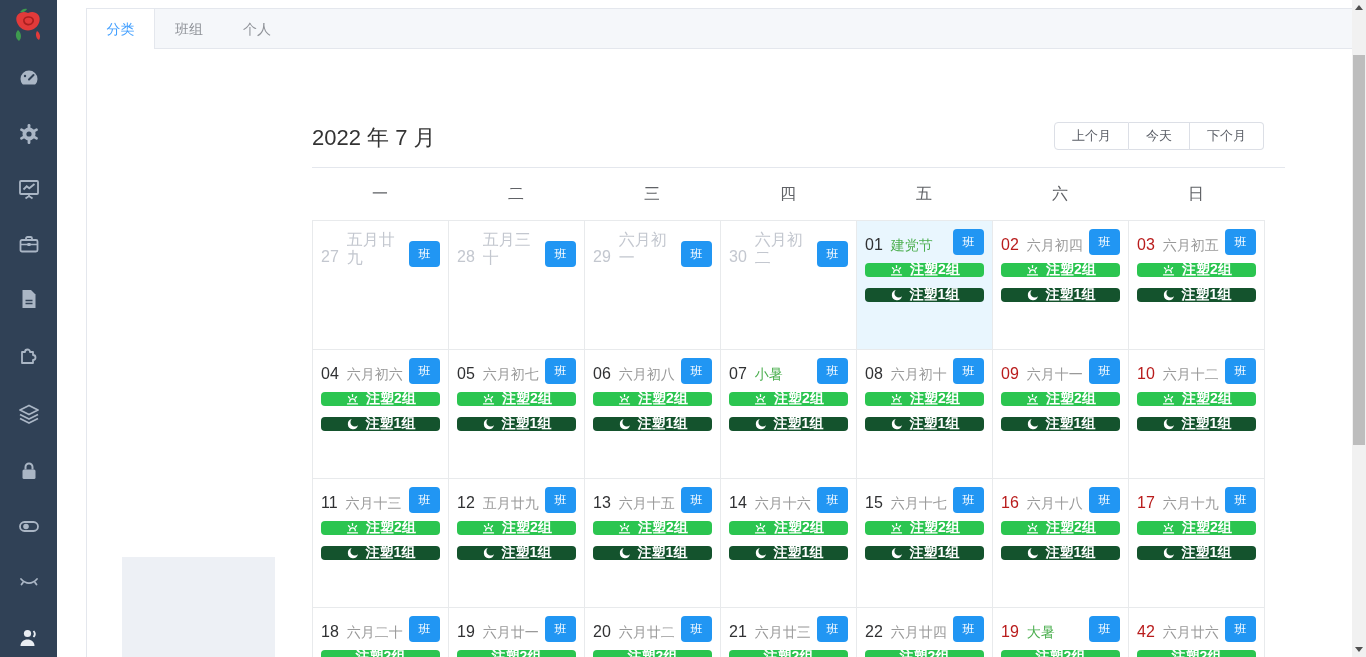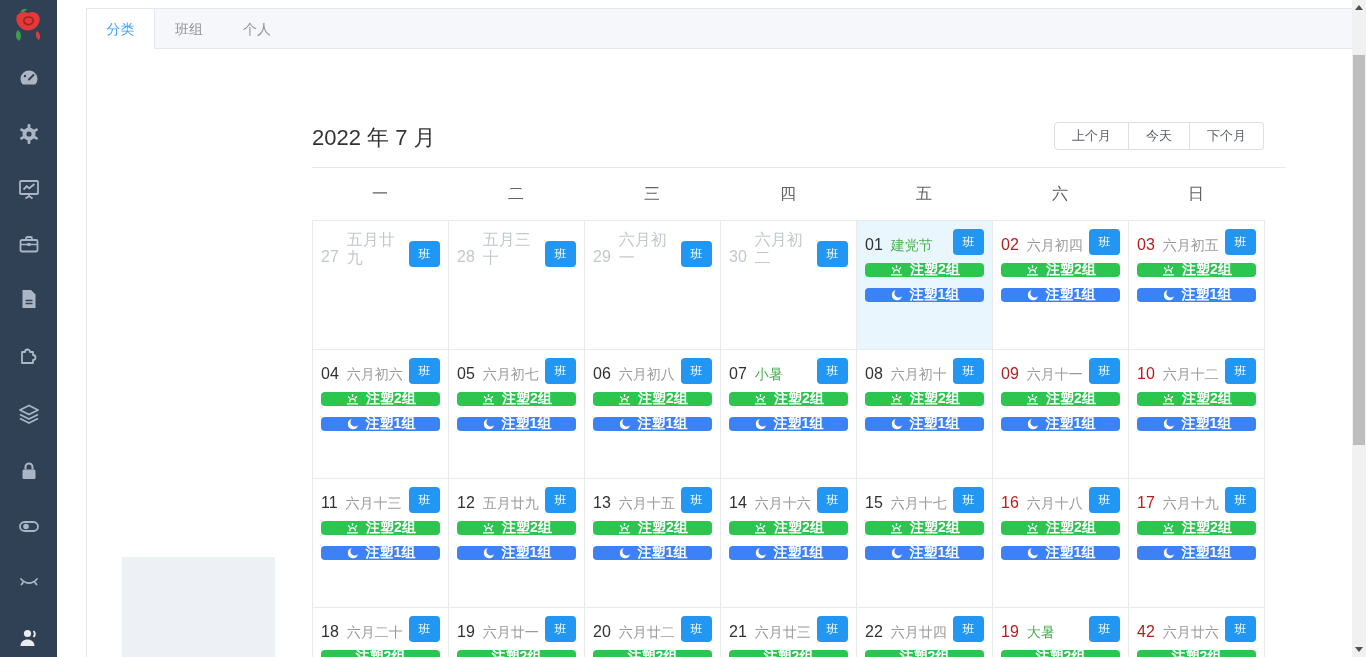--- a/index.html
+++ b/index.html
@@ -48,21 +48,21 @@
   .cell-head { display:flex; align-items:flex-end; line-height:20px; }
   .num { font-size:16px; color:#303133; margin-right:8px; padding-top:3px; }
   .num.red { color:#b91c1c; }
   .lunar { font-size:14px; color:#999; flex:1; min-width:0; padding-top:4px; }
   .lunar.green { color:#4caf50; }
   .cell.other .num, .cell.other .lunar { color:#c3c7cf; }
   .cell.other .lunar { font-size:16px; max-width:52px; padding-top:2px; line-height:18px; }
   .badge { width:31px; height:26px; line-height:26px; background:#2196f3; color:#fff; font-size:12px; text-align:center; border-radius:4px; flex-shrink:0; margin-left:auto; cursor:pointer; }
   .shift { height:14px; border-radius:4px; color:#fff; font-size:14px; font-weight:bold; display:flex; align-items:center; justify-content:center; gap:6px; cursor:pointer; }
   .shift.day { background:#2bc550; margin-top:8px; }
-  .shift.night { background:#3b82f6; margin-top:11px; }
+  .shift.night { background:#14532d; margin-top:11px; }
 
   
   .scrollbar { position:absolute; right:0; top:0; width:14px; height:657px; background:#f1f1f1; z-index:9; }
   .sb-arrow { position:absolute; left:3px; width:0; height:0; border-left:4px solid transparent; border-right:4px solid transparent; cursor:pointer; }
   .sb-up { top:5px; border-bottom:5px solid #505050; }
   .sb-down { bottom:5px; border-top:5px solid #505050; }
   .sb-thumb { position:absolute; left:1px; top:55px; width:12px; height:390px; background:#bdbdbd; cursor:pointer; }
 </style>
 </head>
 <body>

